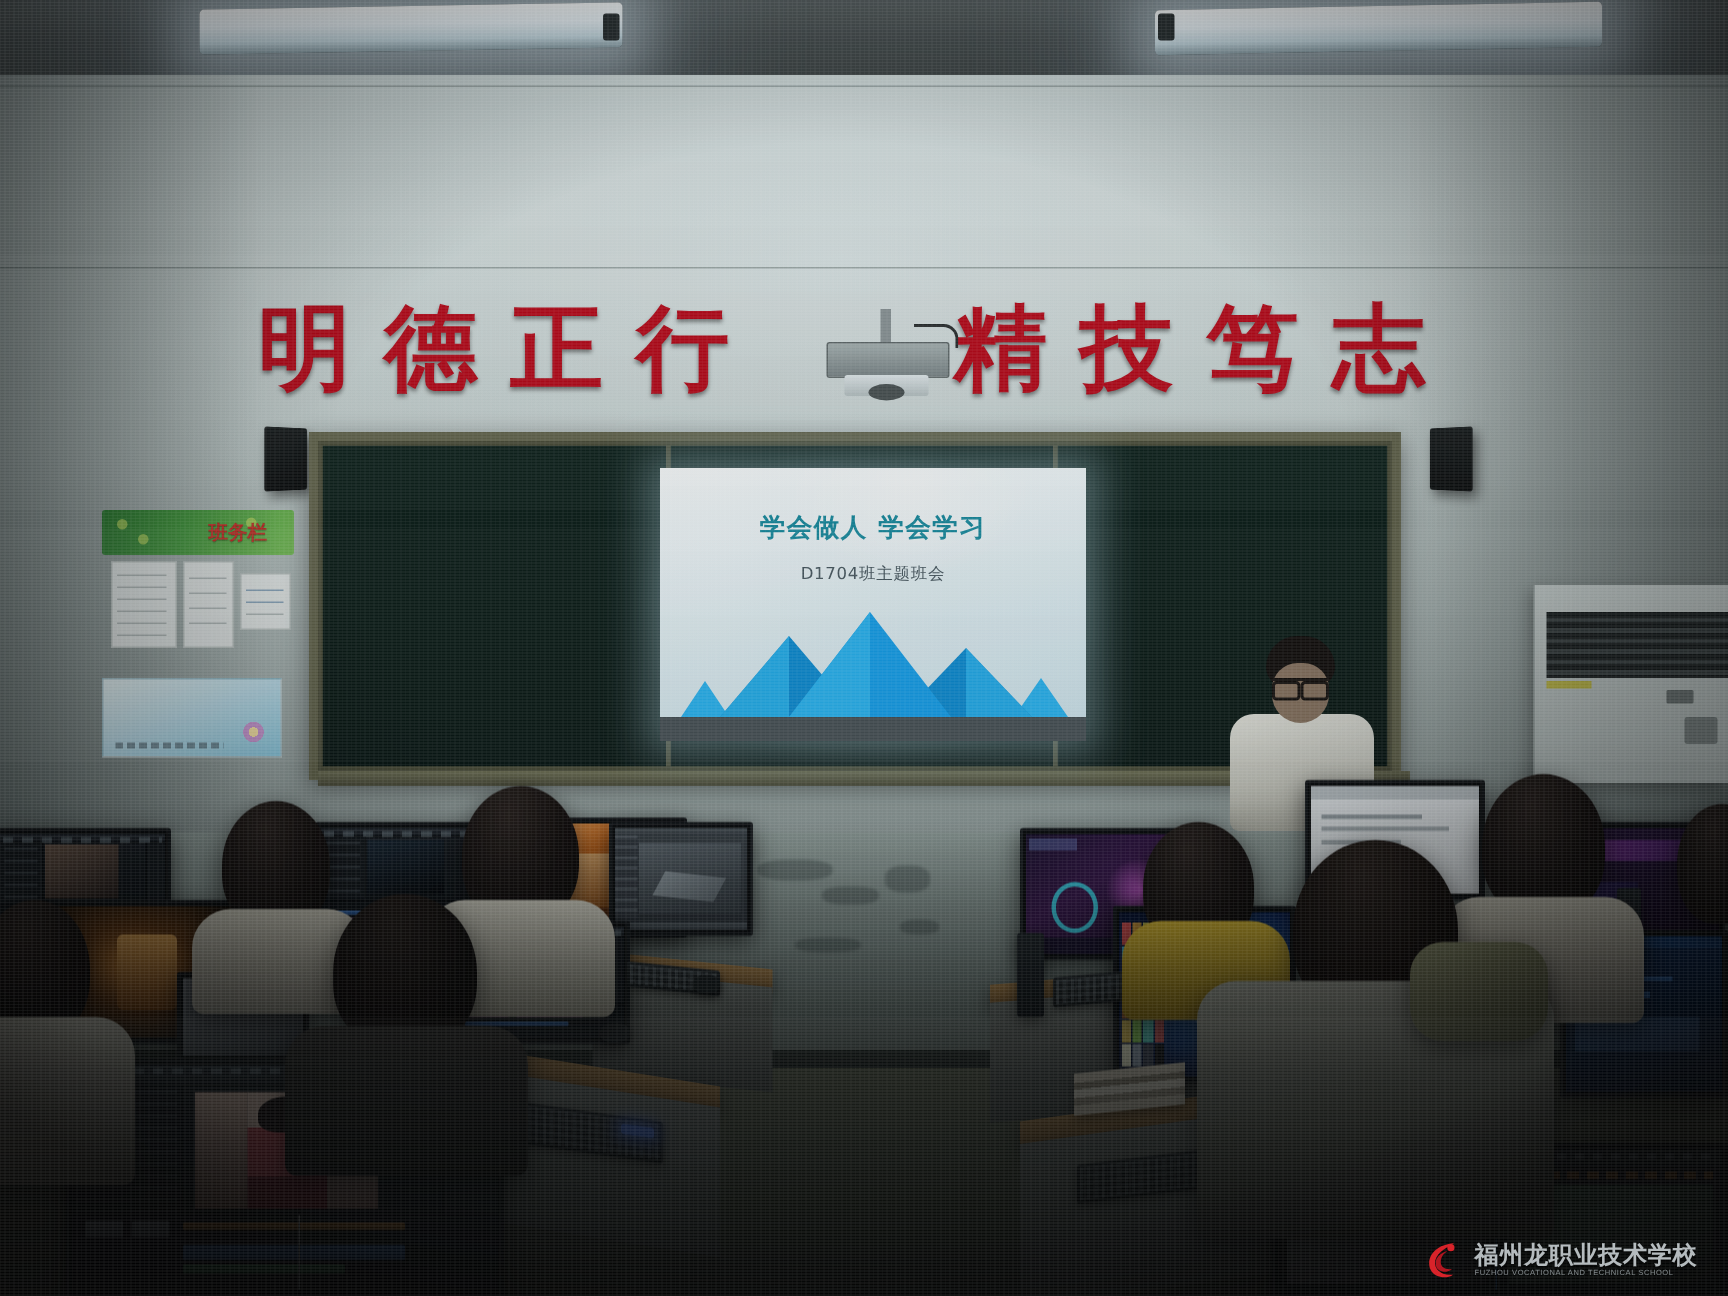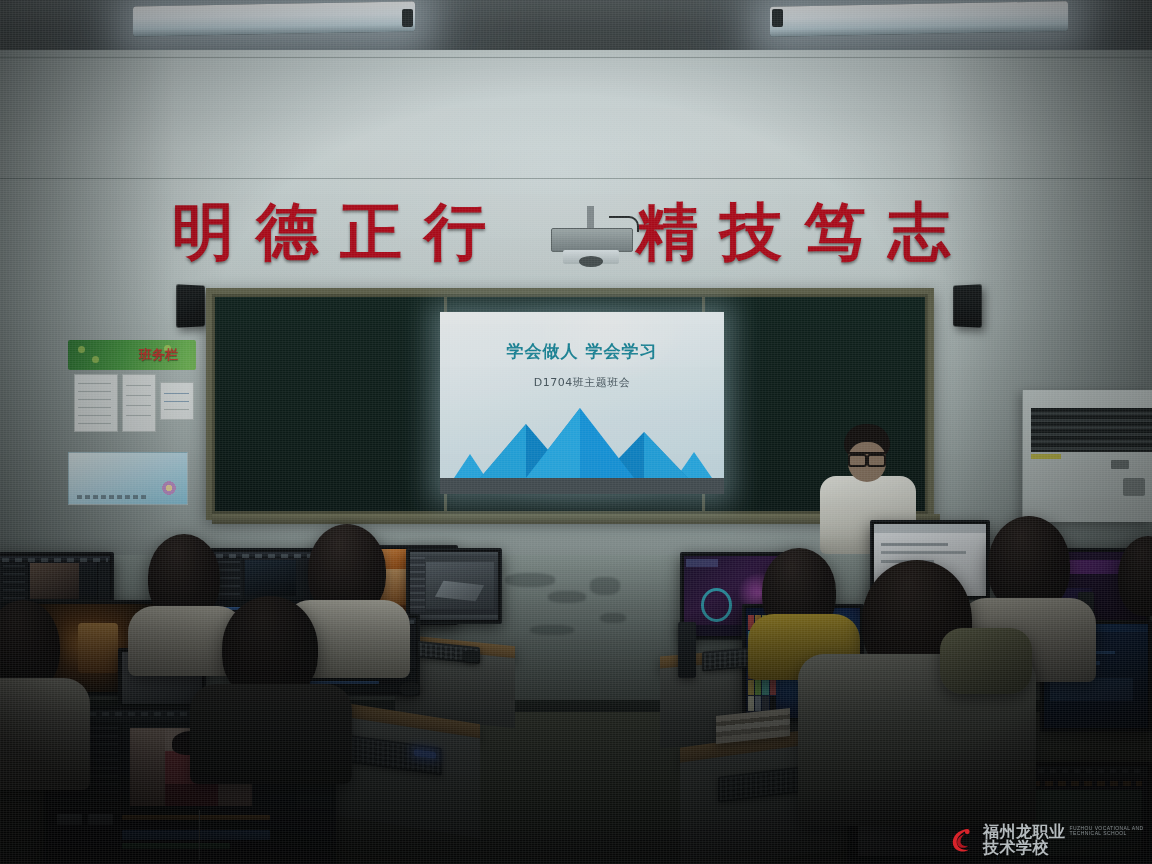--- a/index.html
+++ b/index.html
@@ -426,21 +426,21 @@
     background-image:repeating-linear-gradient(0deg, rgba(255,255,255,.5) 0 1px, transparent 1px 2px),
                      repeating-linear-gradient(90deg, rgba(255,255,255,.35) 0 1px, transparent 1px 3px);
   }
 
   
   .watermark {
     position:absolute; left:947px; top:822px; width:200px; height:36px;
     display:flex; align-items:center; gap:6px; pointer-events:none;
   }
   .wm-logo { position:relative; width:30px; height:30px; flex:0 0 30px; }
-  .wm-text { display:flex; flex-direction:row; line-height:1; }
+  .wm-text { display:flex; flex-direction:column; line-height:1; }
   .wm-cn {
     font-family:"DejaVu Sans", sans-serif;
     font-size:16px; font-weight:700; color:rgba(225,232,236,.80);
     letter-spacing:.5px; text-shadow:0 1px 2px rgba(0,0,0,.7);
   }
   .wm-en {
     font-family:"Liberation Sans", sans-serif;
     font-size:5px; color:rgba(205,215,220,.62); letter-spacing:.4px;
     margin-top:2px;
   }

